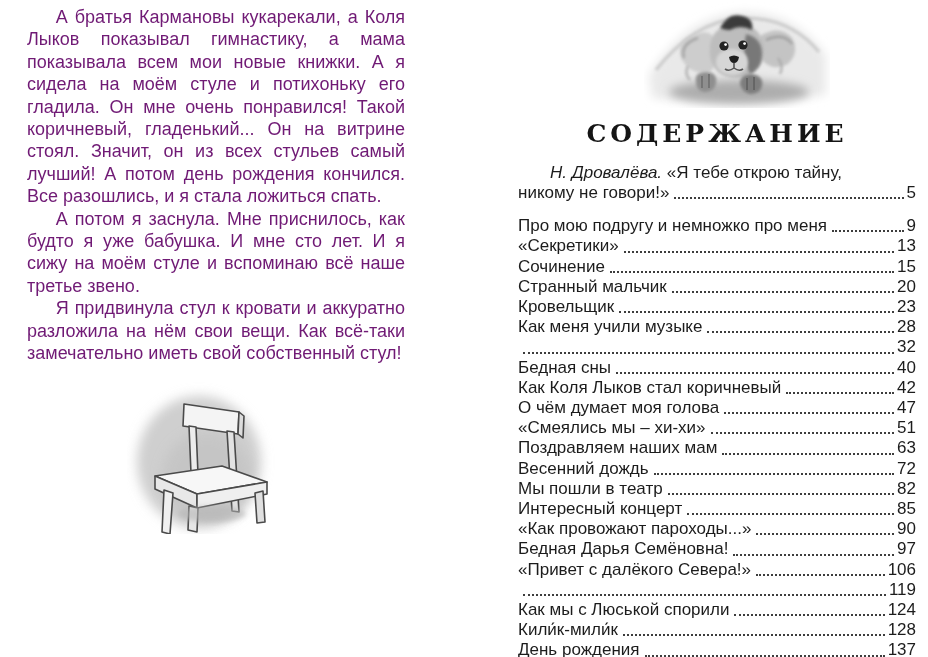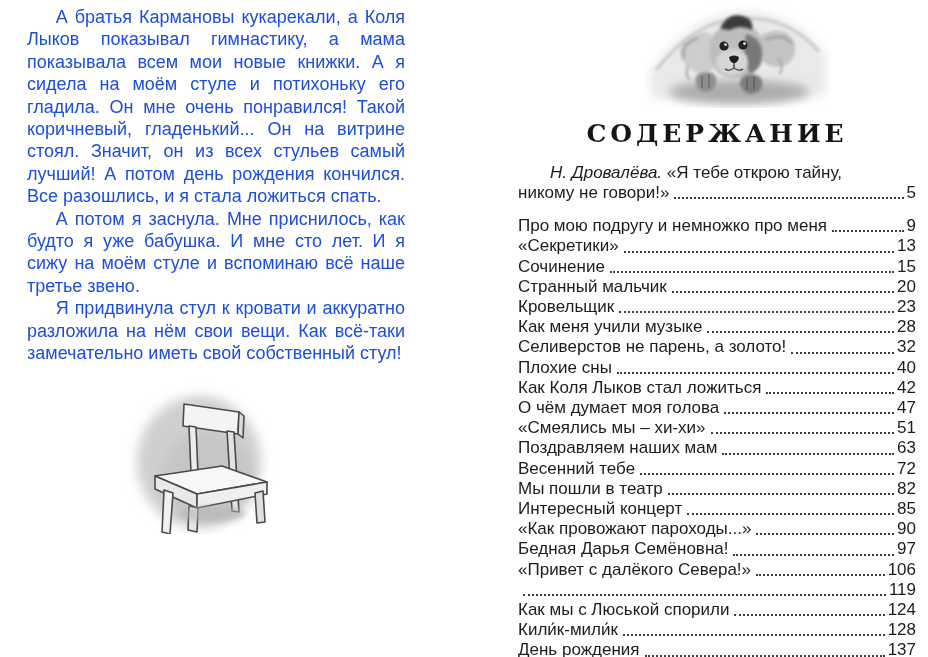--- a/index.html
+++ b/index.html
@@ -12,21 +12,21 @@
     font-family:"Liberation Sans", sans-serif;
     color:#1c1c1c;
   }
   
   .page-left {
     position:absolute; left:27px; top:6px; width:378px; height:645px;
   }
   .page-left p {
     font-size:18px; line-height:22.4px;
     text-align:justify; text-indent:1.6em;
-    color:#1d4ed8;
+    color:#701a75;
   }
   .chair-wrap {
     position:absolute; left:100px; top:376px; width:150px; height:152px;
   }
   
   .page-right {
     position:absolute; left:518px; top:0; width:398px; height:657px;
   }
   .puppy-wrap {
     position:relative; margin-left:126px; width:186px; height:108px;
@@ -199,51 +199,50 @@
           <span class="toc-title">Кровельщик</span>
           <span class="leader"></span>
           <span class="toc-page">23</span>
         </div>
         <div class="toc-row">
           <span class="toc-title">Как меня учили музыке</span>
           <span class="leader"></span>
           <span class="toc-page">28</span>
         </div>
         <div class="toc-row">
-          <span class="toc-title">Селиверстов не парень, а золото!</span>
           <span class="leader"></span>
           <span class="toc-page">32</span>
         </div>
         <div class="toc-row">
-          <span class="toc-title">Плохие сны</span>
+          <span class="toc-title">Бедная сны</span>
           <span class="leader"></span>
           <span class="toc-page">40</span>
         </div>
         <div class="toc-row">
-          <span class="toc-title">Как Коля Лыков стал ложиться</span>
+          <span class="toc-title">Как Коля Лыков стал коричневый</span>
           <span class="leader"></span>
           <span class="toc-page">42</span>
         </div>
         <div class="toc-row">
           <span class="toc-title">О чём думает моя голова</span>
           <span class="leader"></span>
           <span class="toc-page">47</span>
         </div>
         <div class="toc-row">
           <span class="toc-title">«Смеялись мы – хи-хи»</span>
           <span class="leader"></span>
           <span class="toc-page">51</span>
         </div>
         <div class="toc-row">
           <span class="toc-title">Поздравляем наших мам</span>
           <span class="leader"></span>
           <span class="toc-page">63</span>
         </div>
         <div class="toc-row">
-          <span class="toc-title">Весенний тебе</span>
+          <span class="toc-title">Весенний дождь</span>
           <span class="leader"></span>
           <span class="toc-page">72</span>
         </div>
         <div class="toc-row">
           <span class="toc-title">Мы пошли в театр</span>
           <span class="leader"></span>
           <span class="toc-page">82</span>
         </div>
         <div class="toc-row">
           <span class="toc-title">Интересный концерт</span>

